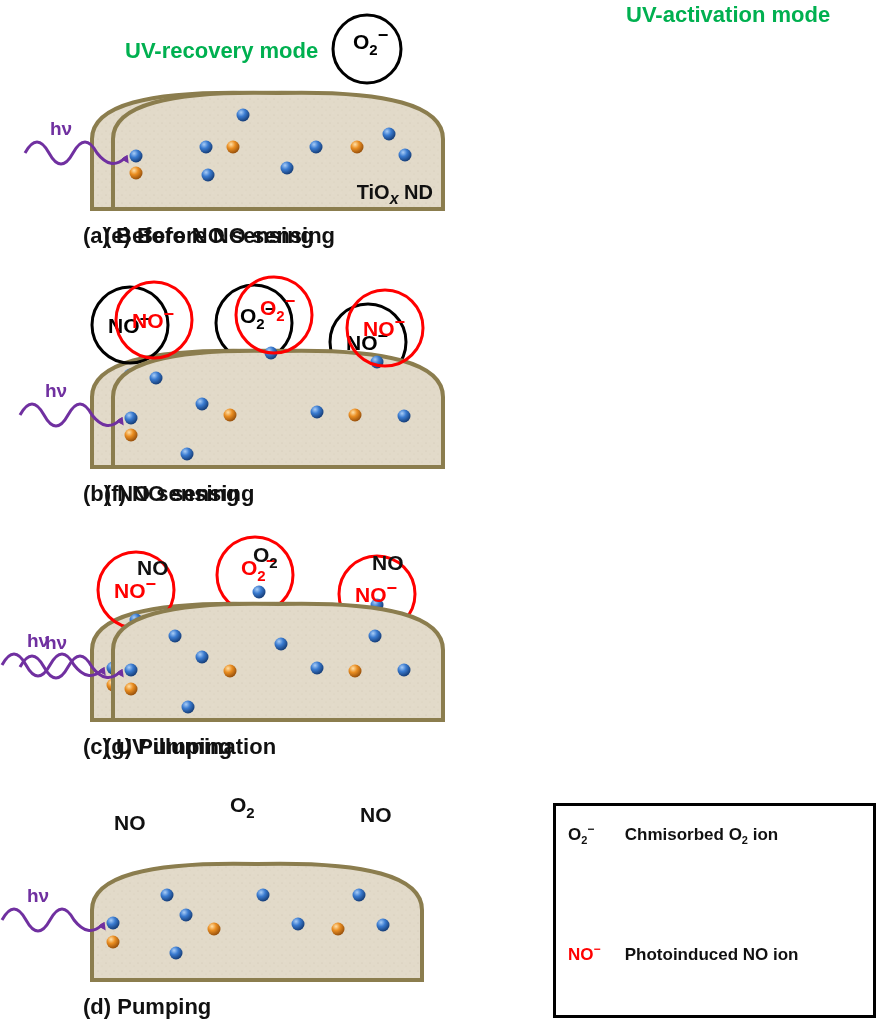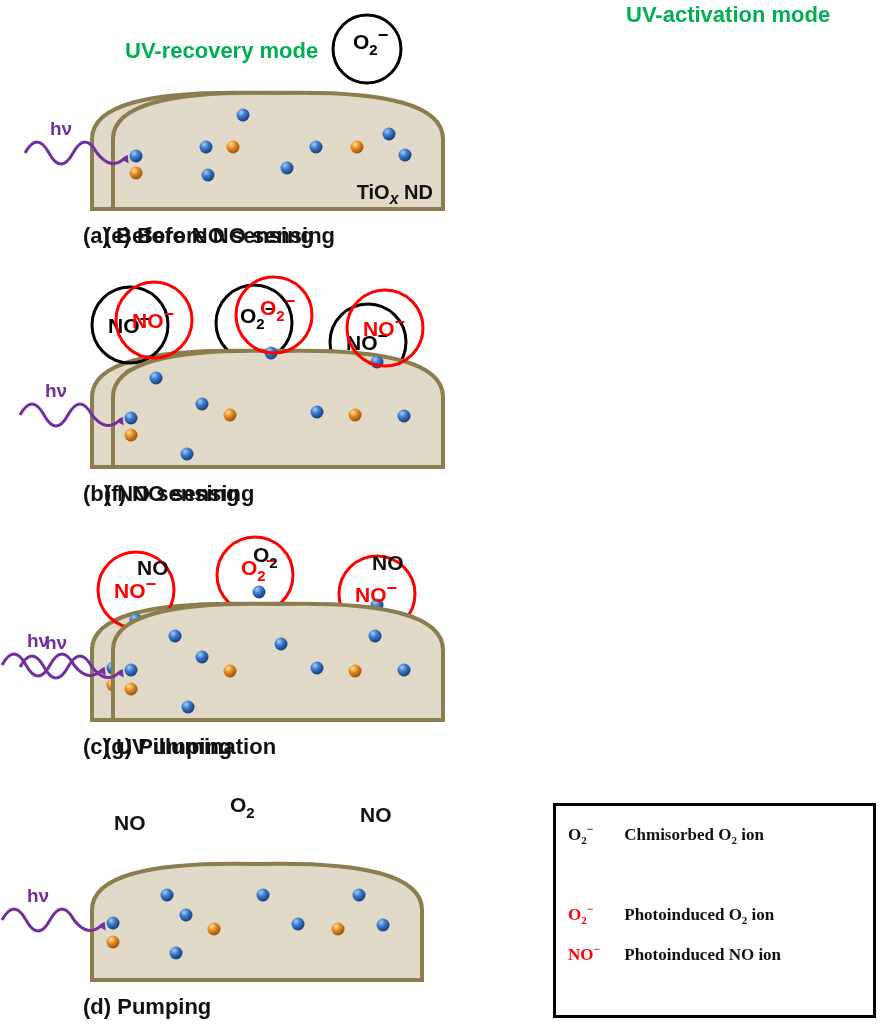--- a/index.html
+++ b/index.html
@@ -3,21 +3,21 @@
 <meta charset="utf-8">
 <style>
   html, body { margin:0; padding:0; background:#ffffff; }
   body { width:887px; height:1024px; position:relative; overflow:hidden;
          font-family:"Liberation Sans", sans-serif; }
   .mode-title { position:absolute; top:2px; font-weight:bold; font-size:22px; color:#00b050; }
   #title-left { left:125px;margin-top:36px; }
   #title-right { left:582px;margin-left:44px; }
   svg#canvas { position:absolute; left:0; top:0; }
   .legend { position:absolute; left:553px; top:803px; width:323px; height:215px;
-            border:3px solid #000; box-sizing:border-box; background:#fff;font-family:Liberation Serif, serif; }
+            border:3px solid #000; box-sizing:border-box; background:#fff; }
   .legend-row { position:absolute; left:12px; font-weight:bold; font-size:17px; color:#111; white-space:nowrap; }
   .legend-row .sym { display:inline-block; width:52px; }
   .red { color:#ff0000; }
   sub { font-size:11px; }
   sup { font-size:12px; }
   .dot { display:inline-block; width:11px; height:12px; border-radius:50%; vertical-align:middle; }
   .dot.e { background:radial-gradient(circle at 35% 30%, #9cc4f5, #2f6fc4 55%, #1d4a8a); }
   .dot.h { background:radial-gradient(circle at 35% 30%, #ffd18a, #e5891f 55%, #a85a0d); }
 </style>
 </head>
@@ -181,21 +181,17 @@
         <text x="104" y="754" font-family="Liberation Sans, sans-serif" font-weight="bold" font-size="22" fill="#111">(g) Pumping</text>
       </g>
     </g>
 </svg>
 
 <div class="legend">
   <div class="legend-row" style="top:16px">
     <span class="sym">O<sub>2</sub><sup>−</sup></span>
     <span><span>Chmisorbed O</span><sub>2</sub><span> ion</span></span>
   </div>
-  <div class="legend-row" style="top:96px">
-    <span class="sym red">O<sub>2</sub><sup>−</sup></span>
-    <span><span>Photoinduced O</span><sub>2</sub><span> ion</span></span>
-  </div>
   <div class="legend-row" style="top:136px">
     <span class="sym red">NO<sup>−</sup></span>
     <span>Photoinduced NO ion</span>
   </div>
 </div>
 
 </body></html>

